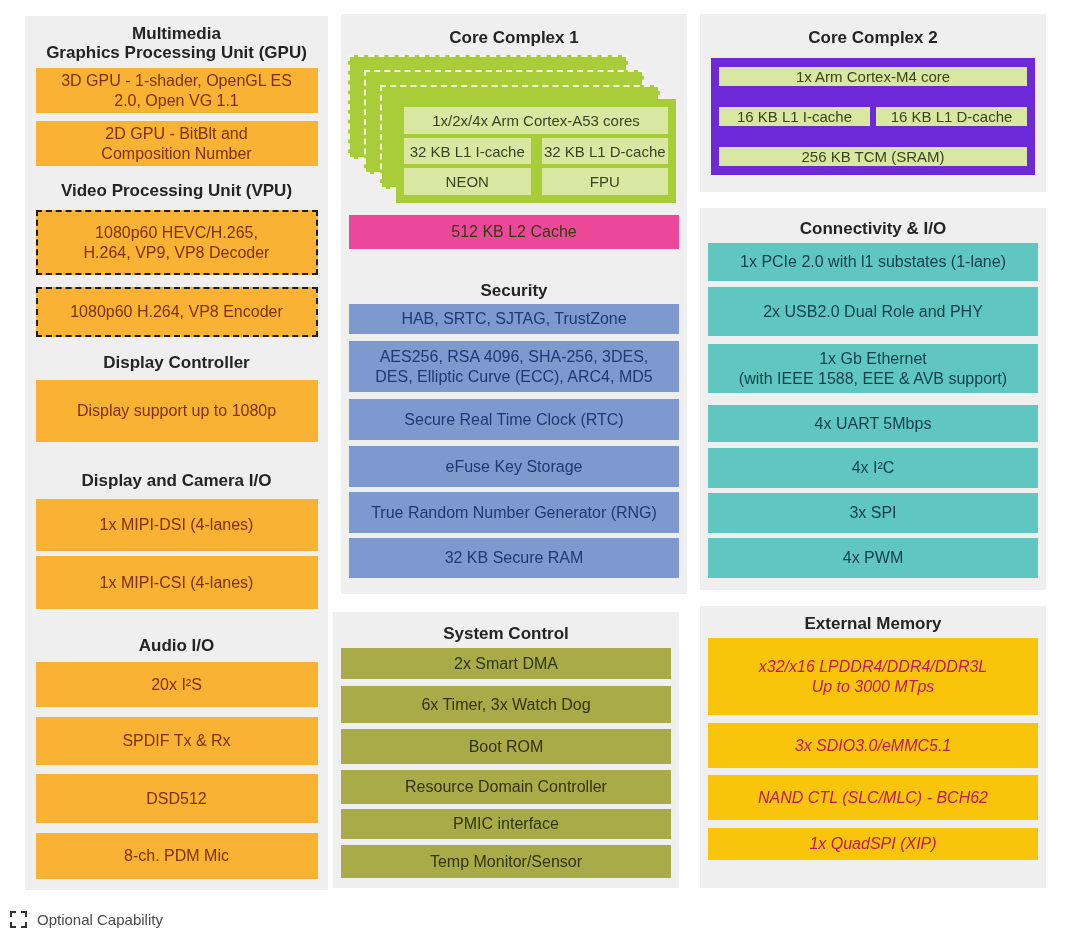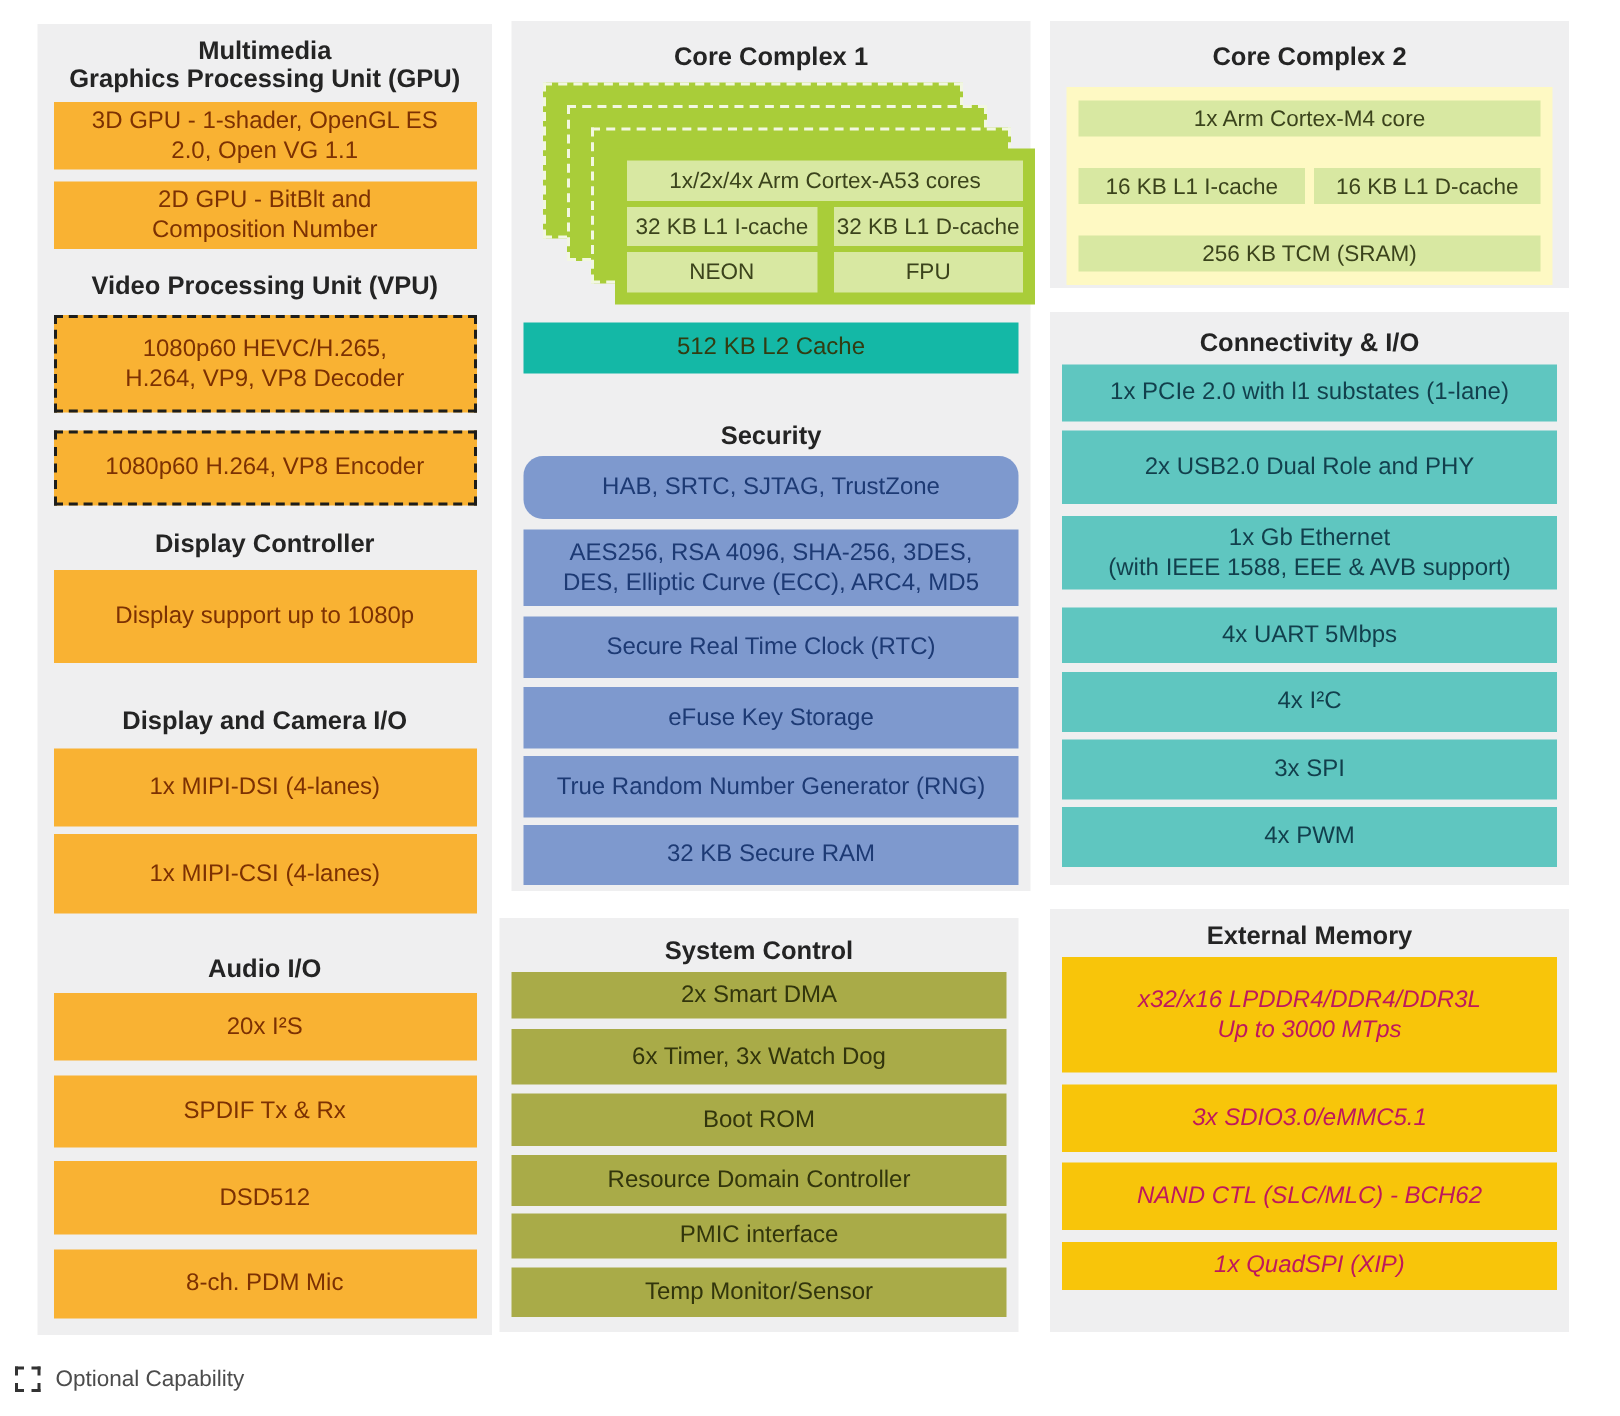--- a/index.html
+++ b/index.html
@@ -22,47 +22,47 @@
     font-size:16px; line-height:20px;
     width:282px;
   }
   .mid .block, .rt .block { width:330px; }
 
   .orange   { background:#f9b233; color:#7c3103; }
   .yellow   { background:#f8c50a; color:#be185d;font-style:italic; }
   .blue     { background:#7e99ce; color:#1d3a74; }
   .olive    { background:#a9ab48; color:#32350c; }
   .teal     { background:#5fc6c0; color:#123f4c; }
-  .lime     { background:#14b8a6; color:#323c12; }
+  .lime     { background:#ec4899; color:#323c12; }
   .optional { border:2px dashed #1d1d1b; }
 
   
-  .stack { position:relative; height:148px; width:300px; margin-left:21px; margin-top:8px; }
+  .stack { position:relative; height:148px; width:300px; margin-left:7px; margin-top:8px; }
   .ghost {
     position:absolute; width:280px; height:104px;
     background:#a9cd39; border:2px dashed rgba(255,255,255,0.85);
   }
   .g1 { left:0;  top:0;  }
   .g2 { left:16px; top:15px; }
   .g3 { left:32px; top:30px; }
   .cpu-card {
     position:absolute; left:48px; top:44px; width:280px; height:104px;
     background:#a9cd39; padding:8px; display:flex; flex-direction:column; gap:4px;
   }
   .cpu-card .row { display:flex; gap:11px; flex:1; }
   .cell {
     background:#d8e8a2; color:#3b431c; flex:1;
     display:flex; align-items:center; justify-content:center;
     font-size:15px; line-height:17px; text-align:center; white-space:pre-line;
   }
 
   
   .m4-card {
-    margin:11px auto 0; width:324px; height:132px;
-    background:#fef9c3; padding:9px 8px;
+    margin:11px auto 0; width:324px; height:117px;
+    background:#6d28d9; padding:9px 8px;
     display:flex; flex-direction:column; gap:21px;
   }
   .m4-card .row { display:flex; gap:6px; flex:1; }
 
   
   .legend { position:absolute; left:10px; top:911px; display:flex; align-items:center; gap:10px; }
   .legend-swatch { width:17px; height:17px; background:#ffffff; border:2px dashed #333333; }
   .legend-label { font-size:15px; color:#4c4c4c; }
 </style>
 </head>
@@ -111,21 +111,21 @@
       <div class="row">
         <div class="cell">NEON</div>
         <div class="cell">FPU</div>
       </div>
     </div>
   </div>
 
   <div class="block lime" style="margin-top:12px; height:34px;">512 KB L2 Cache</div>
 
   <div class="hdr" style="margin-top:32px;">Security</div>
-  <div class="block blue" style="margin-top:4px; height:42px;border-radius:13px;">HAB, SRTC, SJTAG, TrustZone</div>
+  <div class="block blue" style="margin-top:4px; height:30px;">HAB, SRTC, SJTAG, TrustZone</div>
   <div class="block blue" style="margin-top:7px; height:51px;">AES256, RSA 4096, SHA-256, 3DES,
 DES, Elliptic Curve (ECC), ARC4, MD5</div>
   <div class="block blue" style="margin-top:7px; height:41px;">Secure Real Time Clock (RTC)</div>
   <div class="block blue" style="margin-top:6px; height:41px;">eFuse Key Storage</div>
   <div class="block blue" style="margin-top:5px; height:41px;">True Random Number Generator (RNG)</div>
   <div class="block blue" style="margin-top:5px; height:40px;">32 KB Secure RAM</div>
 </section>
 
 <section class="panel mid" style="left:333px; top:612px; width:346px; height:276px;">
   <div class="hdr" style="margin-top:12px;">System Control</div>

